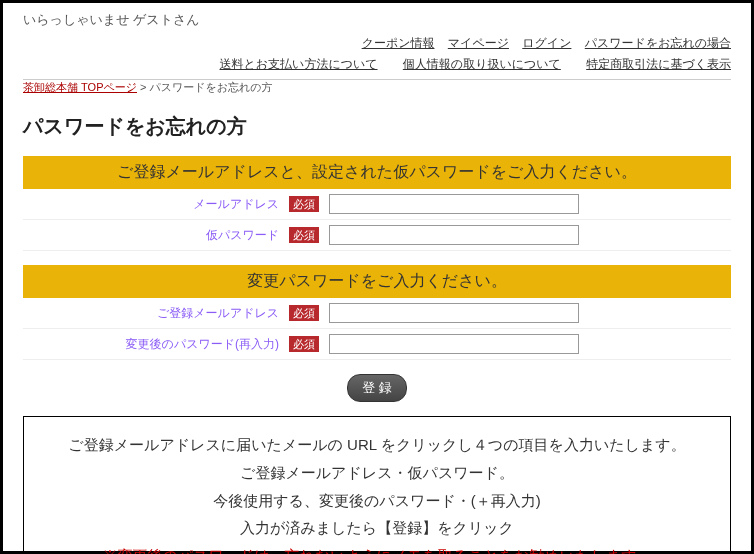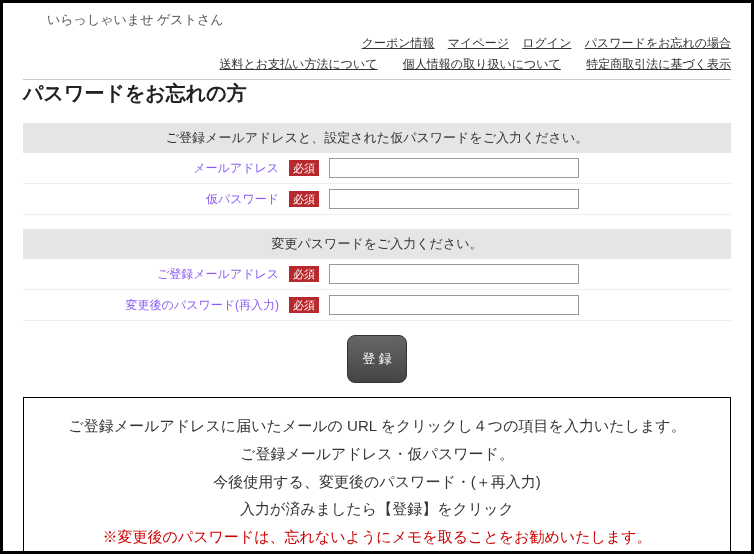--- a/index.html
+++ b/index.html
@@ -13,21 +13,20 @@
       width: 754px;
       height: 554px;
       border: 3px solid #000;
       padding: 8px 20px 12px 20px;
       position: relative;
     }
     .greeting {
       font-size: 13px;
       color: #555;
       margin-bottom: 6px;
-      margin-left: 24px;
     }
     .nav-links {
       text-align: right;
       font-size: 12px;
       margin-bottom: 4px;
     }
     .nav-links a {
       color: #333;
       text-decoration: underline;
       margin-left: 10px;
@@ -56,23 +55,23 @@
     .page-title {
       font-size: 20px;
       font-weight: bold;
       color: #222;
       margin-bottom: 16px;
     }
     .form-section {
       margin-bottom: 14px;
     }
     .section-header {
-      background: #e5e5e5;
+      background: #eab308;
       text-align: center;
-      font-size: 13px;
+      font-size: 16px;
       padding: 6px 0;
       color: #333;
     }
     .form-row {
       display: flex;
       align-items: center;
       border-bottom: 1px solid #eee;
       padding: 5px 0;
     }
     .form-label {
@@ -103,22 +102,22 @@
     .submit-wrap {
       text-align: center;
       margin: 12px 0 14px 0;
     }
     .submit-btn {
       display: inline-block;
       background: #555;
       background: linear-gradient(#666, #444);
       color: #fff;
       border: 1px solid #333;
-      border-radius: 8px;
-      padding: 14px 14px;
+      border-radius: 13px;
+      padding: 4px 14px;
       font-size: 13px;
       cursor: pointer;
     }
     .info-box {
       border: 1px solid #000;
       padding: 14px 10px;
       text-align: center;
       font-size: 15px;
       line-height: 1.85;
     }
@@ -137,20 +136,23 @@
     <a href="#">マイページ</a>
     <a href="#">ログイン</a>
     <a href="#">パスワードをお忘れの場合</a>
   </div>
   <div class="nav-links-2">
     <a href="#">送料とお支払い方法について</a>
     <a href="#">個人情報の取り扱いについて</a>
     <a href="#">特定商取引法に基づく表示</a>
   </div>
 
+  <div class="breadcrumb">
+    <a href="#">茶卸総本舗 TOPページ</a><span class="sep"> &gt; </span><span>パスワードをお忘れの方</span>
+  </div>
 
   <h1 class="page-title">パスワードをお忘れの方</h1>
 
   <div class="form-section">
     <div class="section-header">ご登録メールアドレスと、設定された仮パスワードをご入力ください。</div>
     <div class="form-row">
       <div class="form-label">メールアドレス</div>
       <span class="req-badge">必須</span>
       <input class="form-input" type="text" style="">
     </div>

